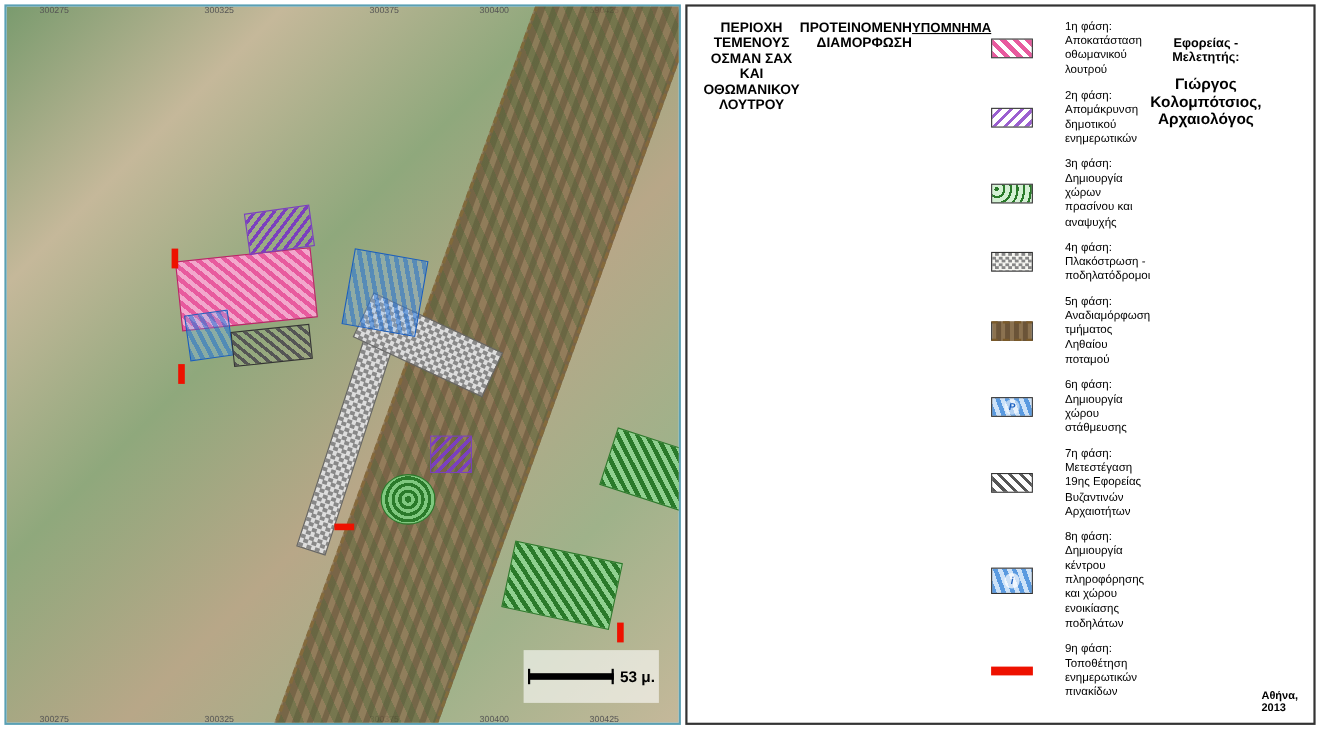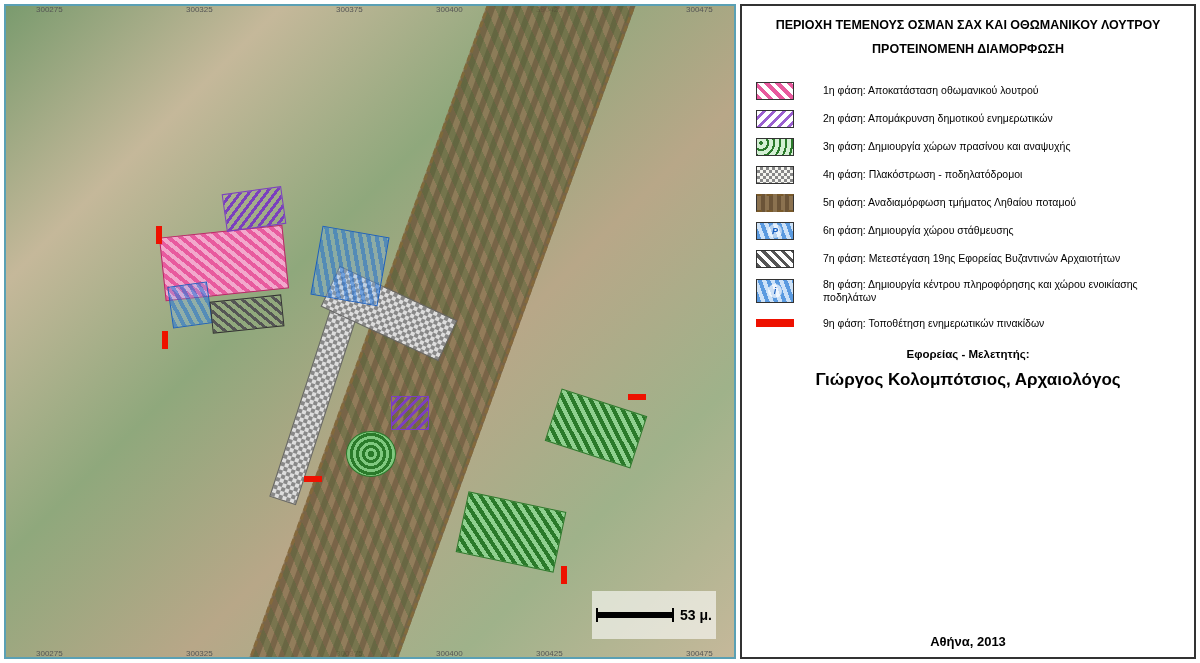--- a/index.html
+++ b/index.html
@@ -126,45 +126,44 @@
   .redmark.h { width:18px; height:6px; }
 
   
   .legend-panel {
     flex: 1;
     height: 655px;
     border: 2px solid #333;
     background: #fff;
     padding: 12px 14px 8px 14px;
     display: flex;
-    flex-direction: column;
   }
   .title1 { font-size: 12.5px; font-weight: bold; text-align: center; margin-bottom: 10px;}
-  .title2 { font-size: 12.5px; font-weight: bold; text-align: center; margin-bottom: 26px;}
+  .title2 { font-size: 12.5px; font-weight: bold; text-align: right; margin-bottom: 26px;}
   .legend-head { font-size: 12px; font-weight: bold; text-align: center; text-decoration: underline; margin-bottom: 18px;}
   .legend-list { display: flex; flex-direction: column; gap: 10px; }
   .legend-row { display: flex; align-items: center; gap: 29px; font-size: 10.5px; }
   .swatch { width: 38px; height: 18px; border: 1px solid #333; flex-shrink: 0; }
   .swatch.tall { height: 24px; }
   .sw-pink { background: repeating-linear-gradient(45deg, #e85a9e 0 4px, #fff 4px 8px);}
   .sw-purple { background: repeating-linear-gradient(135deg, #fff 0 4px, #9b5fd0 4px 7px);}
   .sw-green { background: repeating-radial-gradient(circle at 4px 4px, #2a7a2a 0 2px, #d4f0d4 2px 6px);}
   .sw-dots { background: repeating-conic-gradient(#888 0 25%, #f5f5f0 0 50%) 0 0/6px 6px;}
   .sw-river { background: repeating-linear-gradient(90deg, #8b7250 0 4px, #6b5438 4px 8px); border-top:2px dashed #7a5a2a; border-bottom:2px dashed #7a5a2a;}
   .sw-bluep { background: repeating-linear-gradient(70deg, #5a9ae0 0 4px, #cde2f8 4px 8px); position:relative;}
   .sw-bluep::after{ content:"P"; position:absolute; inset:0; display:grid; place-items:center; font-size:9px; font-style:italic; font-weight:bold; color:#1a5fc0; background:rgba(255,255,255,.55); border-radius:50%; width:14px; height:14px; margin:auto;}
   .sw-gray { background: repeating-linear-gradient(45deg, #555 0 3px, #fff 3px 7px);}
   .sw-bluei { background: repeating-linear-gradient(70deg, #5a9ae0 0 4px, #cde2f8 4px 8px); position:relative;}
   .sw-bluei::after{ content:"i"; position:absolute; inset:0; display:grid; place-items:center; font-size:9px; font-style:italic; font-weight:bold; color:#1a5fc0; background:rgba(255,255,255,.7); border-radius:50%; width:14px; height:14px; margin:auto;}
   .sw-red { background: #e10; border:none; height:8px; margin:5px 0;}
   .legend-label { line-height: 1.25; }
   .footer-block { margin-top: 16px; text-align: center; }
   .footer-head { font-size: 11.5px; font-weight: bold; margin-bottom: 10px;}
-  .footer-name { font-size: 17px; font-weight: bold;}
-  .place-date { font-size: 13px; font-weight: bold; text-align: center; margin-top: auto; padding-top: 20px;}
+  .footer-name { font-size: 14px; font-weight: bold;}
+  .place-date { font-size: 10px; font-weight: bold; text-align: left; margin-top: auto; padding-top: 20px;}
 </style>
 </head>
 <body>
 
 <div class="map-panel">
   <div class="aerial">
 
     <span class="coord-tick ct-top" style="left:30px">300275</span>
     <span class="coord-tick ct-top" style="left:180px">300325</span>
     <span class="coord-tick ct-top" style="left:330px">300375</span>
@@ -200,20 +199,21 @@
     <div class="scalebar">
       <div class="scalebar-line"></div>
       <span class="scalebar-text">53 μ.</span>
     </div>
   </div>
 </div>
 
 <div class="legend-panel">
   <div class="title1">ΠΕΡΙΟΧΗ ΤΕΜΕΝΟΥΣ ΟΣΜΑΝ ΣΑΧ ΚΑΙ ΟΘΩΜΑΝΙΚΟΥ ΛΟΥΤΡΟΥ</div>
   <div class="title2">ΠΡΟΤΕΙΝΟΜΕΝΗ ΔΙΑΜΟΡΦΩΣΗ</div>
+  <div class="legend-head">ΥΠΟΜΝΗΜΑ</div>
 
   <div class="legend-list">
     <div class="legend-row">
       <div class="swatch sw-pink"></div>
       <div class="legend-label">1η φάση: Αποκατάσταση οθωμανικού λουτρού</div>
     </div>
     <div class="legend-row">
       <div class="swatch sw-purple"></div>
       <div class="legend-label">2η φάση: Απομάκρυνση δημοτικού ενημερωτικών</div>
     </div>

